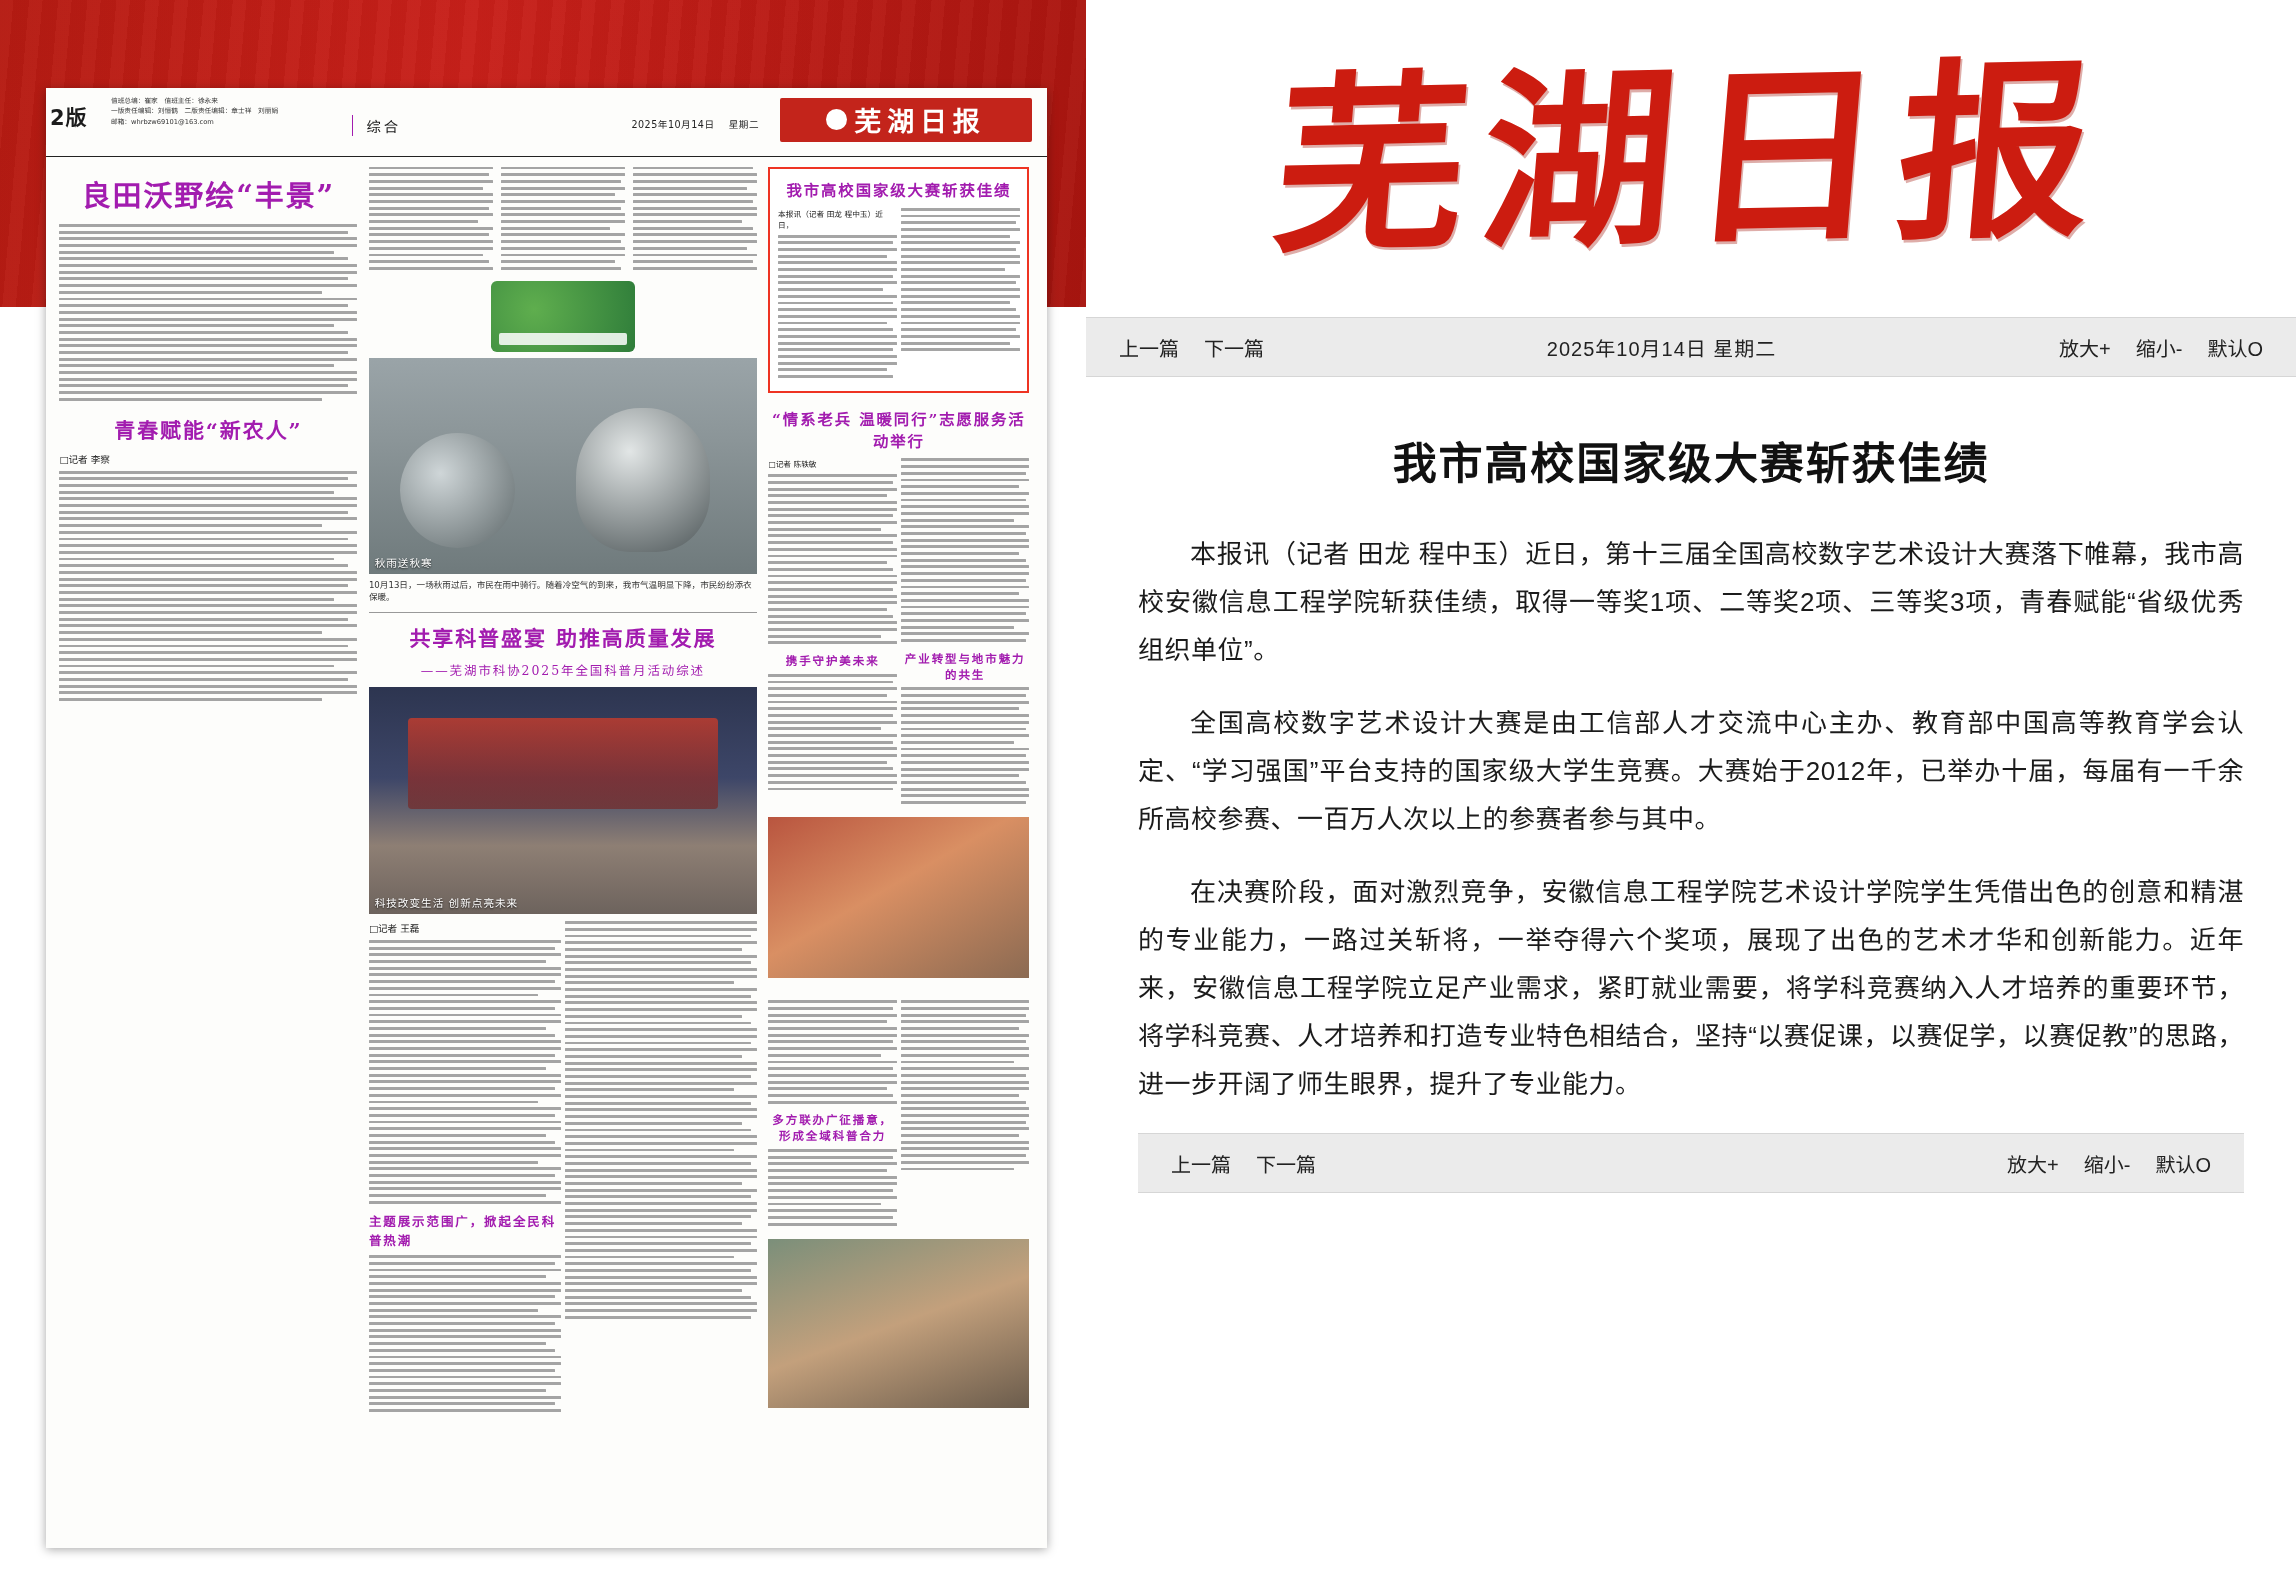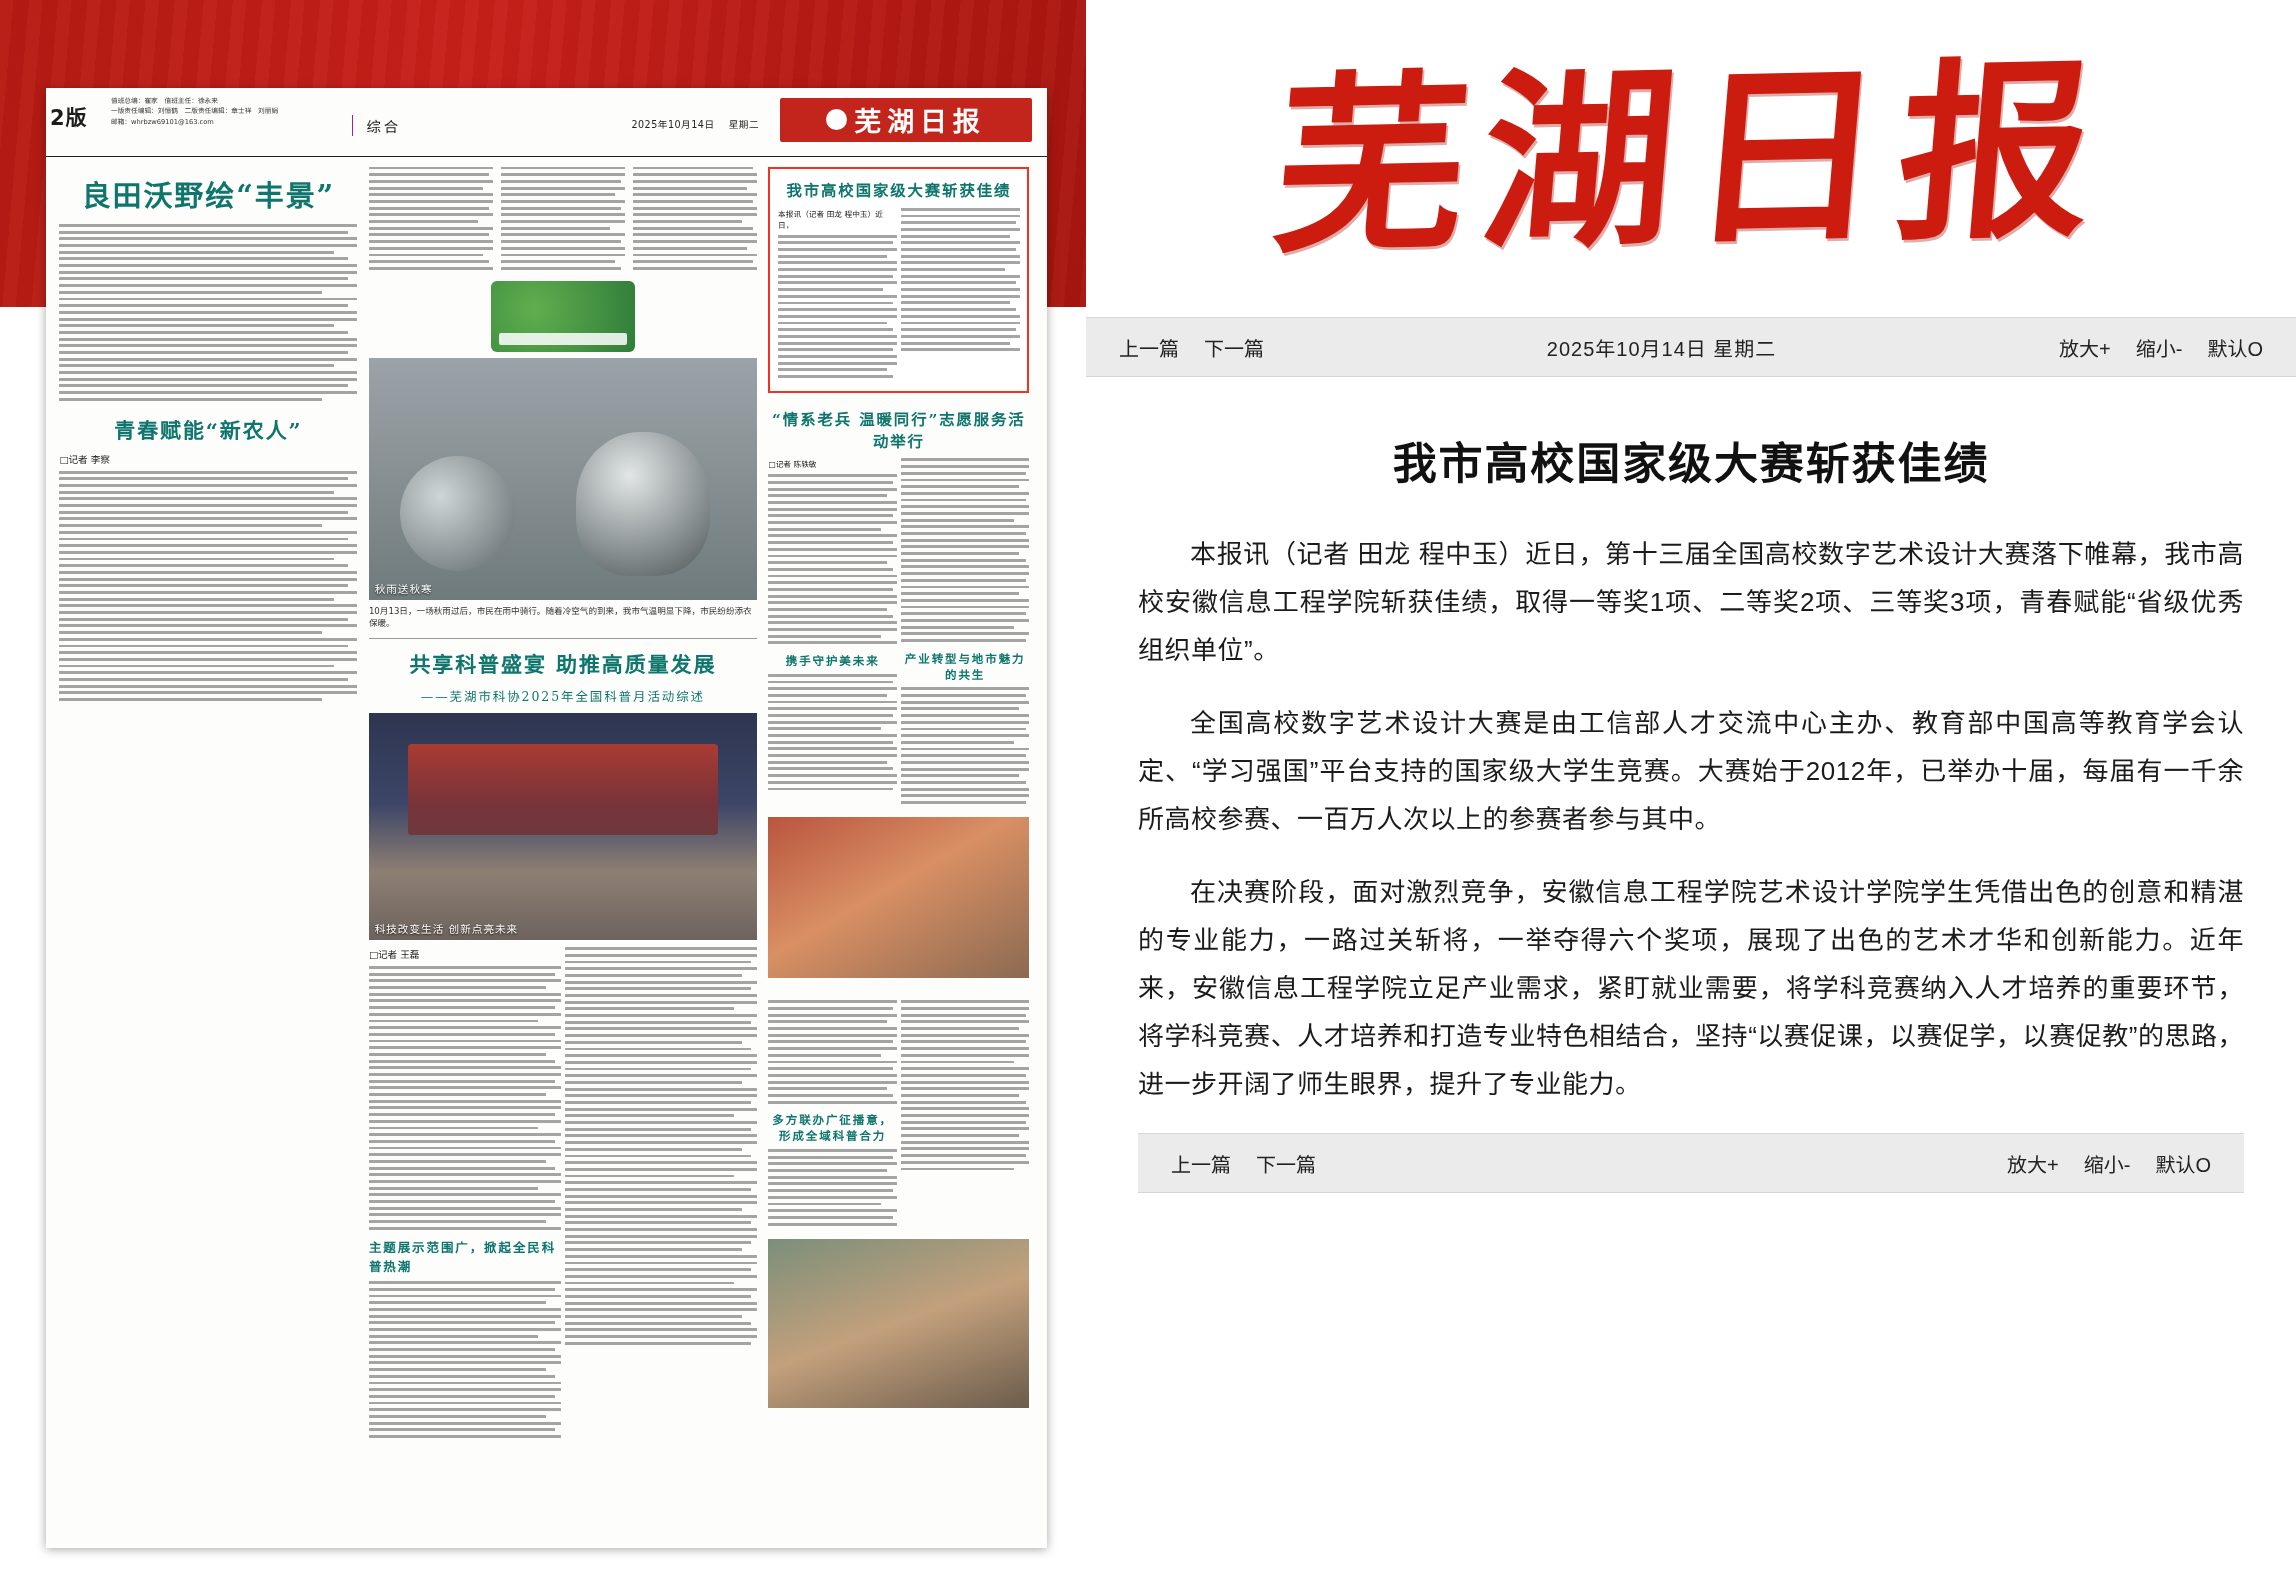--- a/index.html
+++ b/index.html
@@ -131,21 +131,21 @@
   }
   .np-colA { width: 298px; }
   .np-colB { width: 388px; }
   .np-colC { width: 261px; }
 
   .np-headline {
     font-family: "DejaVu Serif", serif;
     font-weight: bold;
     text-align: center;
     letter-spacing: 1.9px;
-    color: #0f766e;
+    color: #a21caf;
   }
   .h-lg { font-size: 29px; margin: 5.8px 0 9.6px; }
   .h-md { font-size: 21px; margin: 9.6px 0 7.7px; }
   .h-sm { font-size: 16.3px; margin: 7.7px 0 5.8px; }
 
   .rule { border-top: 1px solid #999; margin: 7.7px 0; }
 
   
   .ftext {
     display: block;
@@ -182,21 +182,21 @@
   }
   .photo .cap {
     position: absolute;
     left: 5.8px; bottom: 3.8px;
     color: #fff;
     font-size: 10.6px;
     text-shadow: 0 1px 1.9px rgba(0,0,0,.8);
     letter-spacing: 1px;
   }
   .ph-riders {
-    height: 242px;
+    height: 216px;
     background:
       linear-gradient(180deg, #9aa4a8 0%, #8b9598 38%, #6f7a7c 100%);
   }
   .ph-riders::before{
     content:"";
     position:absolute; left:8%; bottom:12%;
     width:115px; height:115px; border-radius:50%;
     background: radial-gradient(circle at 35% 35%, #cfd6d8, #5d6769);
   }
   .ph-riders::after{

